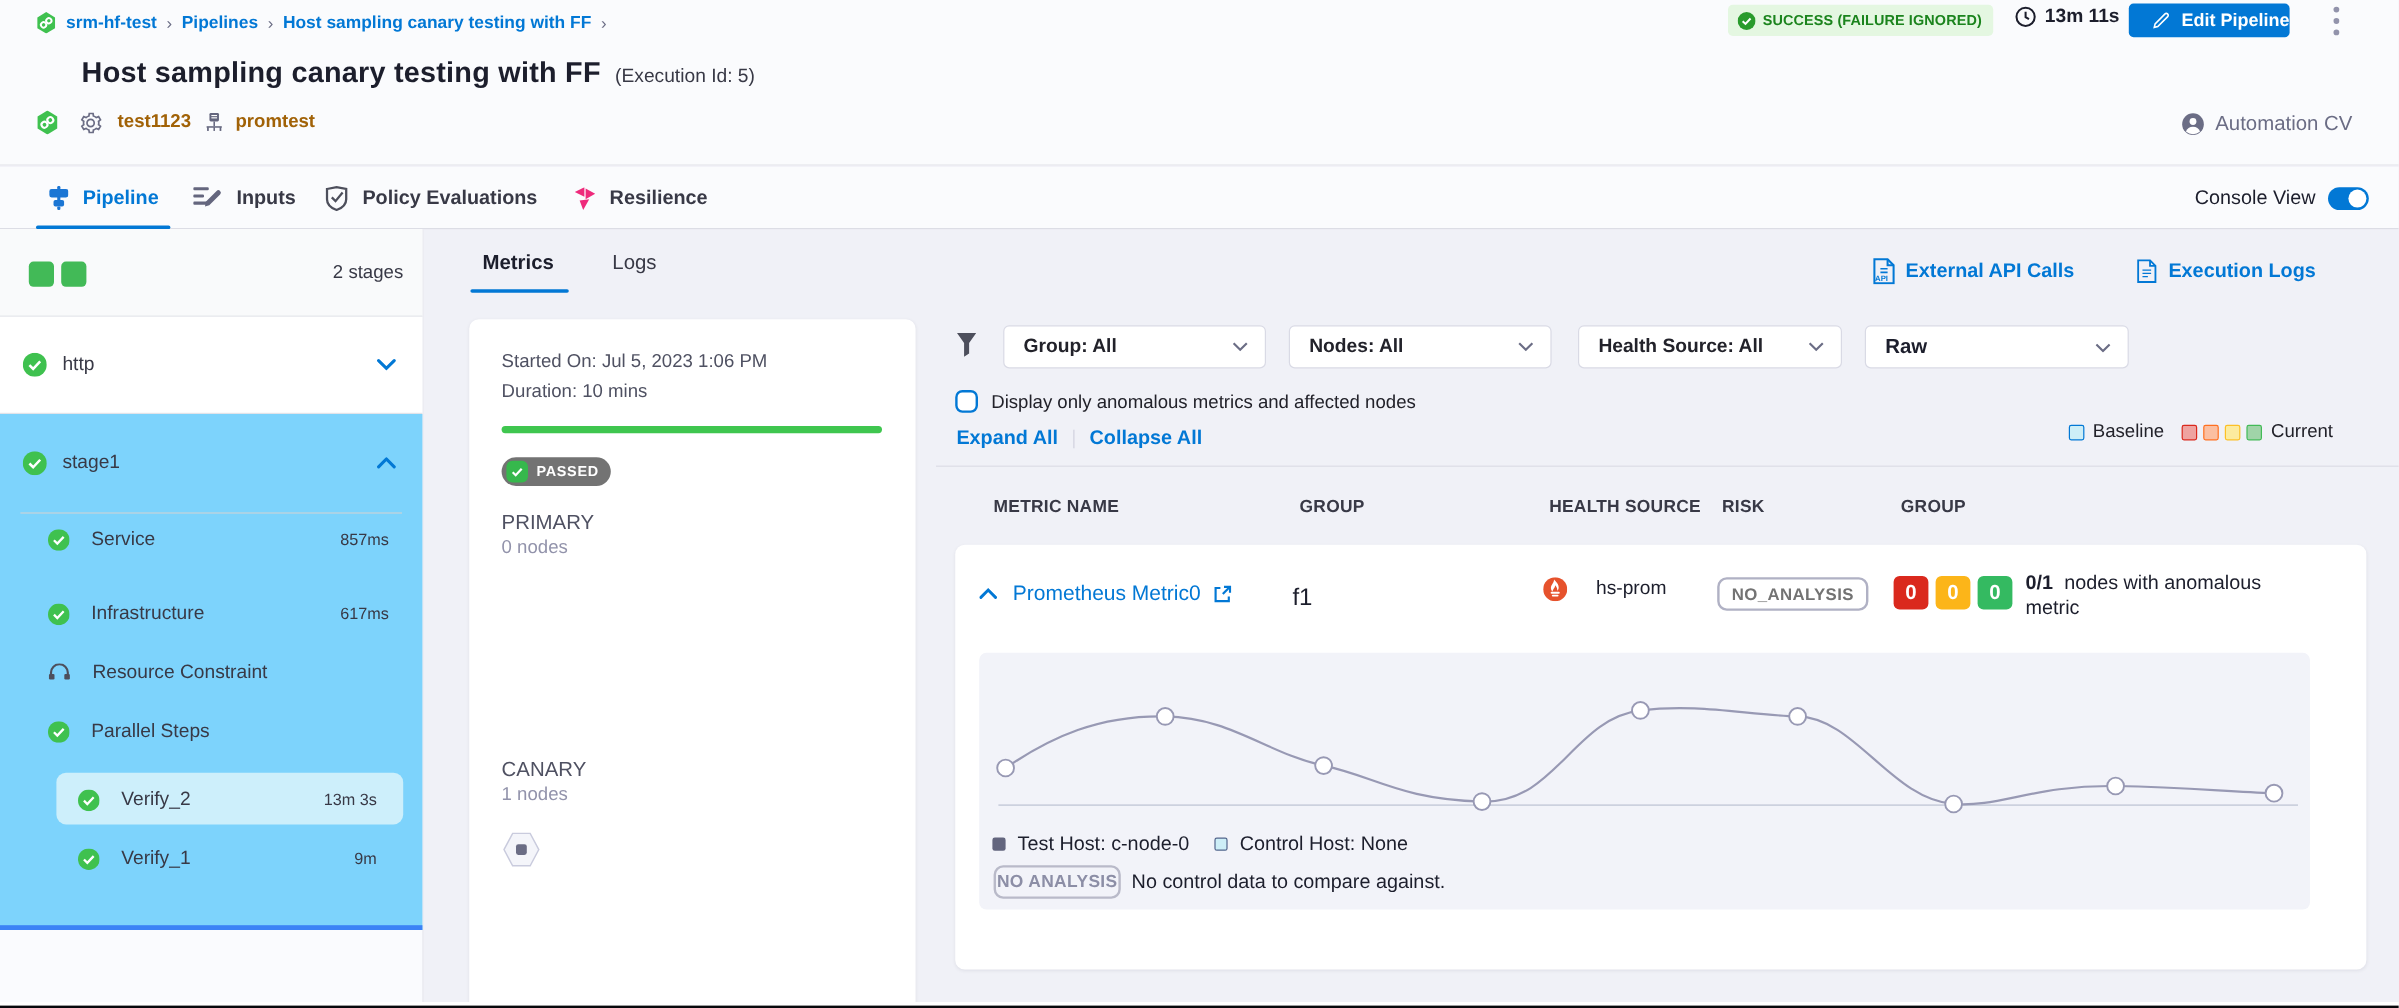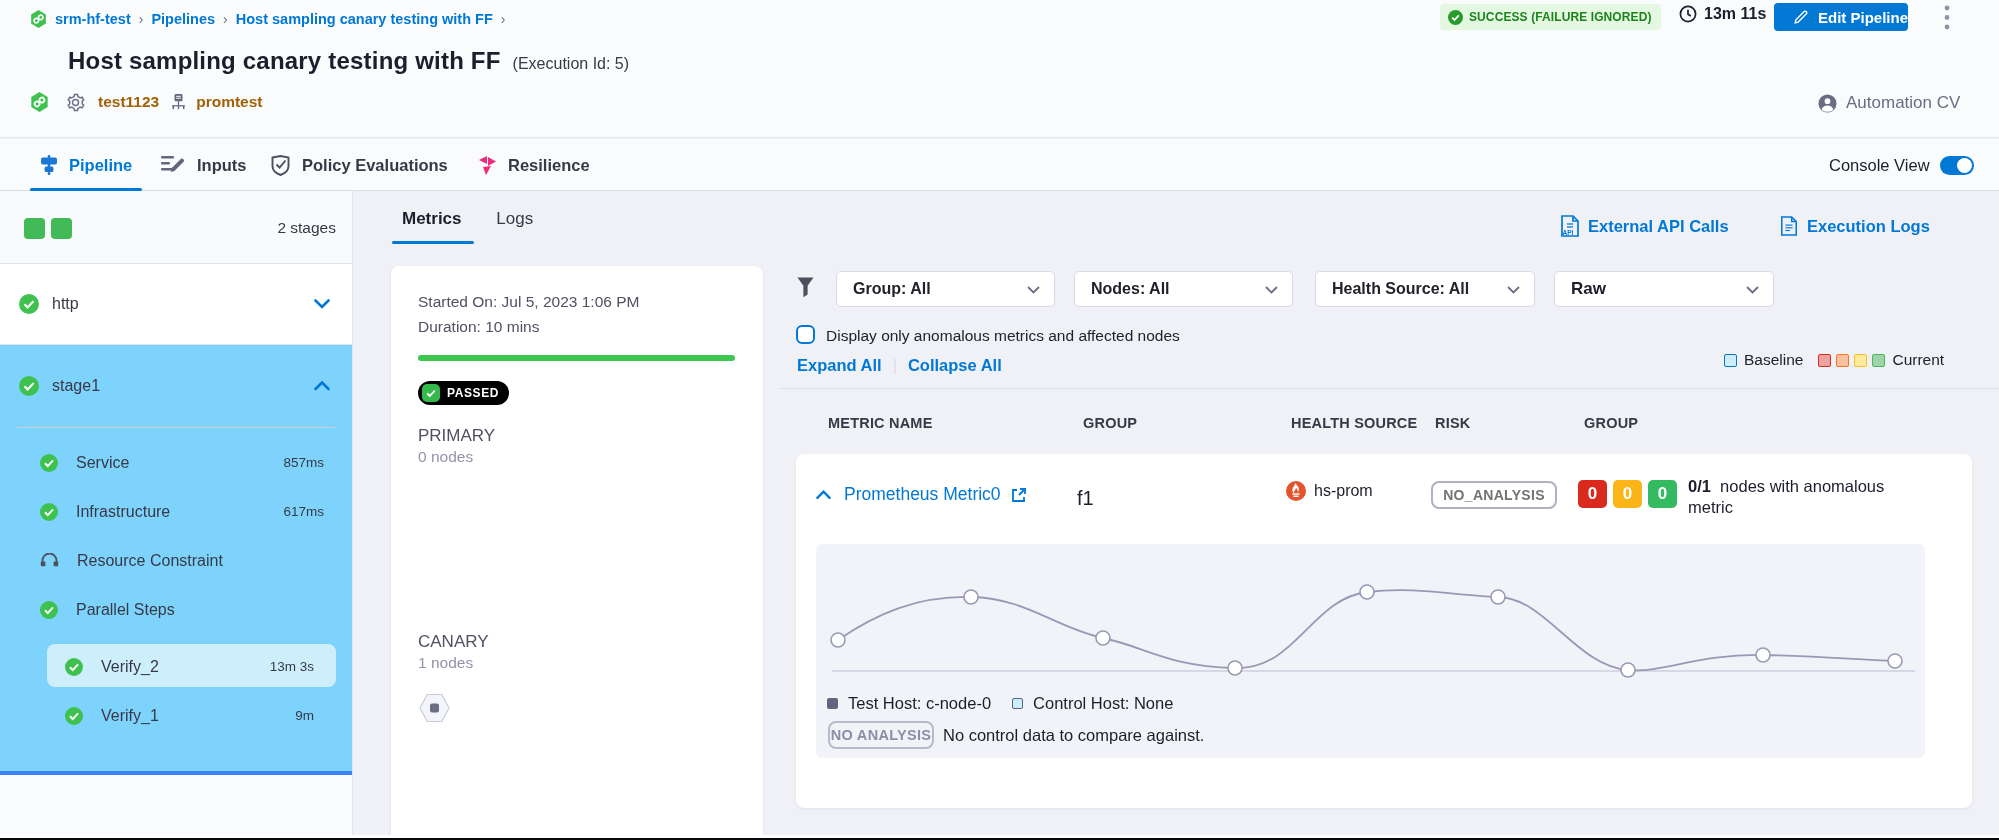--- a/index.html
+++ b/index.html
@@ -219,21 +219,21 @@
             <circle cx="8" cy="8" r="8" fill="#3fc14f"></circle>
             <path d="M4.4 8.2 L6.9 10.7 L11.6 5.7" stroke="#fff" stroke-width="1.7" fill="none"></path>
           </svg>
         <div class="name">stage1</div>
         <svg width="16" height="10" viewBox="0 0 16 10" style="position:absolute;right:22px">
             <path d="M1.5 8 L8 1.5 L14.5 8" stroke="#0278d5" stroke-width="2.6" fill="none" stroke-linecap="round"></path>
           </svg>
       </div>
       <div id="stagesep"></div>
       <div id="hl"></div>
-      <div class="step" style="top:93px">
+      <div class="step" style="top:80px">
         <svg width="18" height="18" viewBox="0 0 16 16" style="margin-left:40px">
             <circle cx="8" cy="8" r="8" fill="#3fc14f"></circle>
             <path d="M4.4 8.2 L6.9 10.7 L11.6 5.7" stroke="#fff" stroke-width="1.7" fill="none"></path>
           </svg>
         <div class="name">Service</div>
           <div class="dur">857ms</div>
       </div>
       <div class="step" style="top:142px">
         <svg width="18" height="18" viewBox="0 0 16 16" style="margin-left:40px">
             <circle cx="8" cy="8" r="8" fill="#3fc14f"></circle>
@@ -271,27 +271,27 @@
             <path d="M4.4 8.2 L6.9 10.7 L11.6 5.7" stroke="#fff" stroke-width="1.7" fill="none"></path>
           </svg>
         <div class="name">Verify_1</div>
           <div class="dur" style="right:38px">9m</div>
       </div>
     </div>
   </div>
   <div id="mid">
     <div id="mtabs">
       <span style="font-weight:bold;color:#1c1e2c">Metrics</span>
-      <span style="color:#383946;margin-left:30px">Logs</span>
+      <span style="color:#383946;margin-left:44px">Logs</span>
     </div>
     <div style="position:absolute;left:38px;top:50px;width:82px;height:3px;background:#0278d5;border-radius:2px"></div>
     <div id="mcard">
       <div style="position:absolute;left:27px;top:23px;font-size:15.5px;color:#4f5162;line-height:25px">Started On: Jul 5, 2023 1:06 PM<br>Duration: 10 mins</div>
       <div style="position:absolute;left:27px;top:89px;width:317px;height:6px;background:#3fc64f;border-radius:3px"></div>
-      <div style="position:absolute;left:27px;top:115px;width:91px;height:24px;background:#000000;border-radius:12px;display:flex;align-items:center">
+      <div style="position:absolute;left:27px;top:115px;width:91px;height:24px;background:#737373;border-radius:12px;display:flex;align-items:center">
         <span style="margin-left:4px;width:18px;height:18px;background:#36b84c;border-radius:5px;display:inline-flex;align-items:center;justify-content:center">
           <svg width="10" height="9" viewBox="0 0 12 10">
               <path d="M1.5 5 L4.5 8 L10.5 1.5" stroke="#fff" stroke-width="2.2" fill="none"></path>
             </svg>
         </span>
         <span style="color:#fff;font-size:12px;font-weight:bold;letter-spacing:0.6px;margin-left:7px">PASSED</span>
       </div>
       <div style="position:absolute;left:27px;top:160px;font-size:17px;color:#4f5162">PRIMARY</div>
       <div style="position:absolute;left:27px;top:182px;font-size:15.5px;color:#9293ab">0 nodes</div>
       <div style="position:absolute;left:27px;top:366px;font-size:17px;color:#4f5162">CANARY</div>
@@ -378,21 +378,21 @@
           </svg>
       </div>
       <div style="position:absolute;left:281px;top:33px;font-size:20px;color:#1c1e2c">f1</div>
       <div style="position:absolute;left:490px;top:27px;display:flex;align-items:center">
         <svg width="20" height="20" viewBox="0 0 20 20">
             <circle cx="10" cy="10" r="10" fill="#e6522c"></circle>
             <path d="M10 3 c1.8 2 2.9 3.6 2.9 5.5 0 1.2-.5 2.2-1.2 2.8 .2-1.5-.3-2.9-1.7-4.6 -.2 1.5-.7 2.3-1.5 3.3-.5.7-.7 1.3-.6 2 -.9-.7-1.5-1.8-1.5-3 0-1.5.8-2.6 1.6-3.9 .6-1 1-1.6 1-3.1Z" fill="#fff"></path>
             <rect x="6.2" y="12.2" width="7.6" height="1.6" rx="0.8" fill="#fff"></rect>
             <rect x="7.2" y="14.6" width="5.6" height="1.5" rx="0.75" fill="#fff"></rect>
           </svg>
-        <span style="margin-left:8px;font-size:16px;color:#1c1e2c">hs-prom</span>
+        <span style="margin-left:24px;font-size:16px;color:#1c1e2c">hs-prom</span>
       </div>
       <div style="position:absolute;left:635px;top:27px;width:126px;height:28px;border:2px solid #b0b1c4;border-radius:8px;display:flex;align-items:center;justify-content:center;font-size:14px;font-weight:bold;color:#737373;letter-spacing:0.3px">NO_ANALYSIS</div>
       <div style="position:absolute;left:782px;top:26px;display:flex">
         <span style="width:29px;height:28px;background:#da291d;border-radius:5px;color:#fff;font-size:17px;font-weight:bold;display:flex;align-items:center;justify-content:center">0</span>
         <span style="width:29px;height:28px;background:#fcb519;border-radius:5px;color:#fff;font-size:17px;font-weight:bold;display:flex;align-items:center;justify-content:center;margin-left:6px">0</span>
         <span style="width:29px;height:28px;background:#34ba61;border-radius:5px;color:#fff;font-size:17px;font-weight:bold;display:flex;align-items:center;justify-content:center;margin-left:6px">0</span>
       </div>
       <div style="position:absolute;left:892px;top:22px;width:200px;font-size:16.5px;color:#1c1e2c;line-height:21px"><b>0/1</b>&nbsp; nodes with anomalous metric</div>
 
       <div style="position:absolute;left:20px;top:90px;width:1109px;height:214px;background:#f2f3f9;border-radius:6px">

